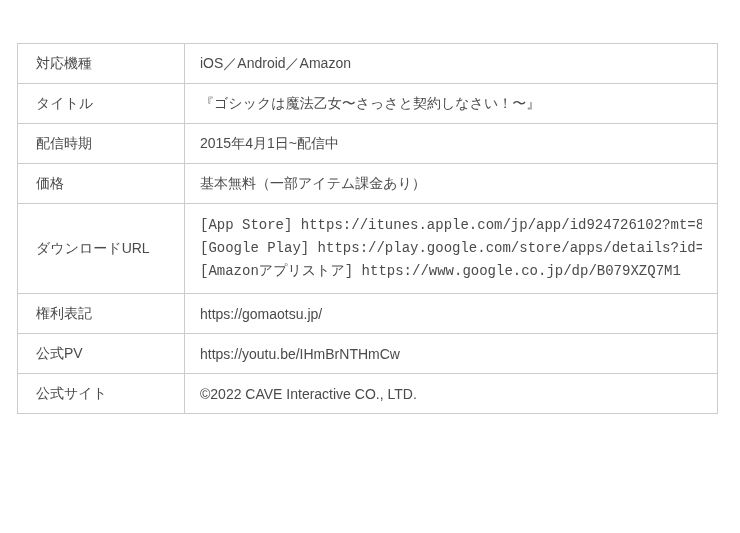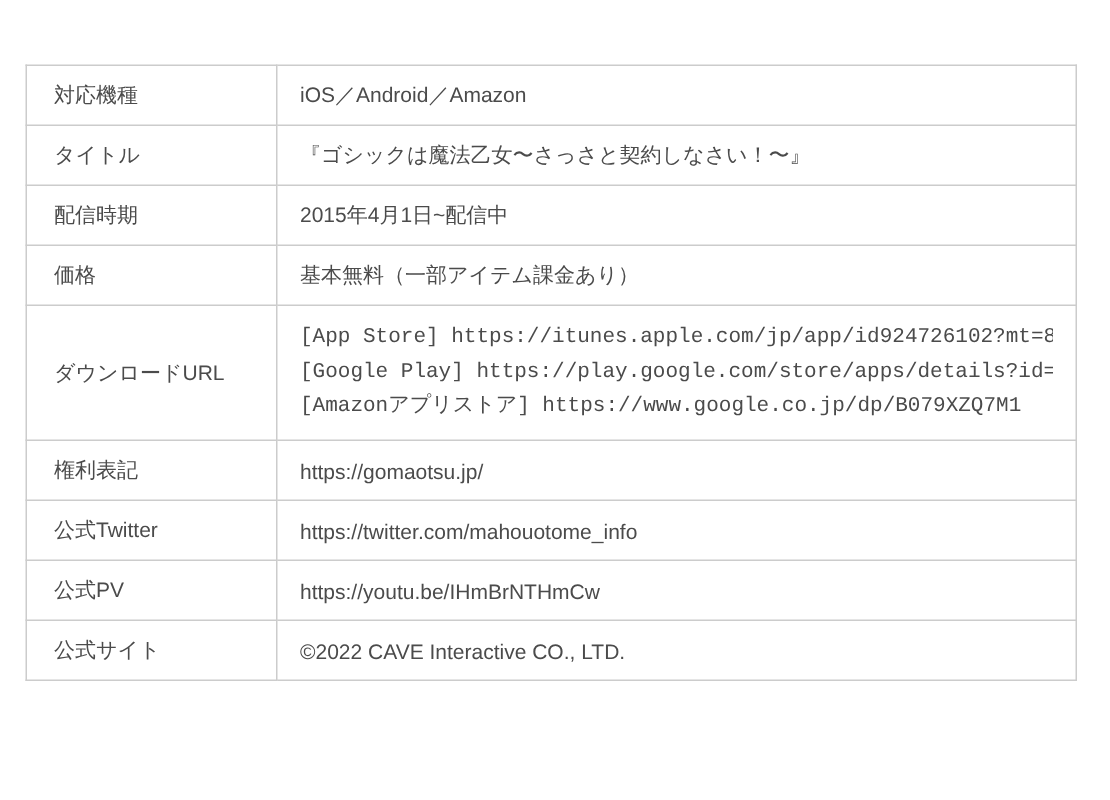--- a/index.html
+++ b/index.html
@@ -78,24 +78,20 @@
           <div class="url-line">[App Store] https://itunes.apple.com/jp/app/id924726102?mt=8</div>
           <div class="url-line">[Google Play] https://play.google.com/store/apps/details?id=jp.co.cave.mahouotome</div>
           <div class="url-line">[Amazonアプリストア] https://www.google.co.jp/dp/B079XZQ7M1</div>
         </td>
       </tr>
       <tr class="row-single">
         <td class="cell-label">権利表記</td>
         <td class="cell-value">https://gomaotsu.jp/</td>
       </tr>
       <tr class="row-single">
-        <td class="cell-label">公式Twitter</td>
-        <td class="cell-value">https://twitter.com/mahouotome_info</td>
-      </tr>
-      <tr class="row-single">
         <td class="cell-label">公式PV</td>
         <td class="cell-value">https://youtu.be/IHmBrNTHmCw</td>
       </tr>
       <tr class="row-single">
         <td class="cell-label">公式サイト</td>
         <td class="cell-value">©2022 CAVE Interactive CO., LTD.</td>
       </tr>
     </tbody>
   </table>
 </div>

